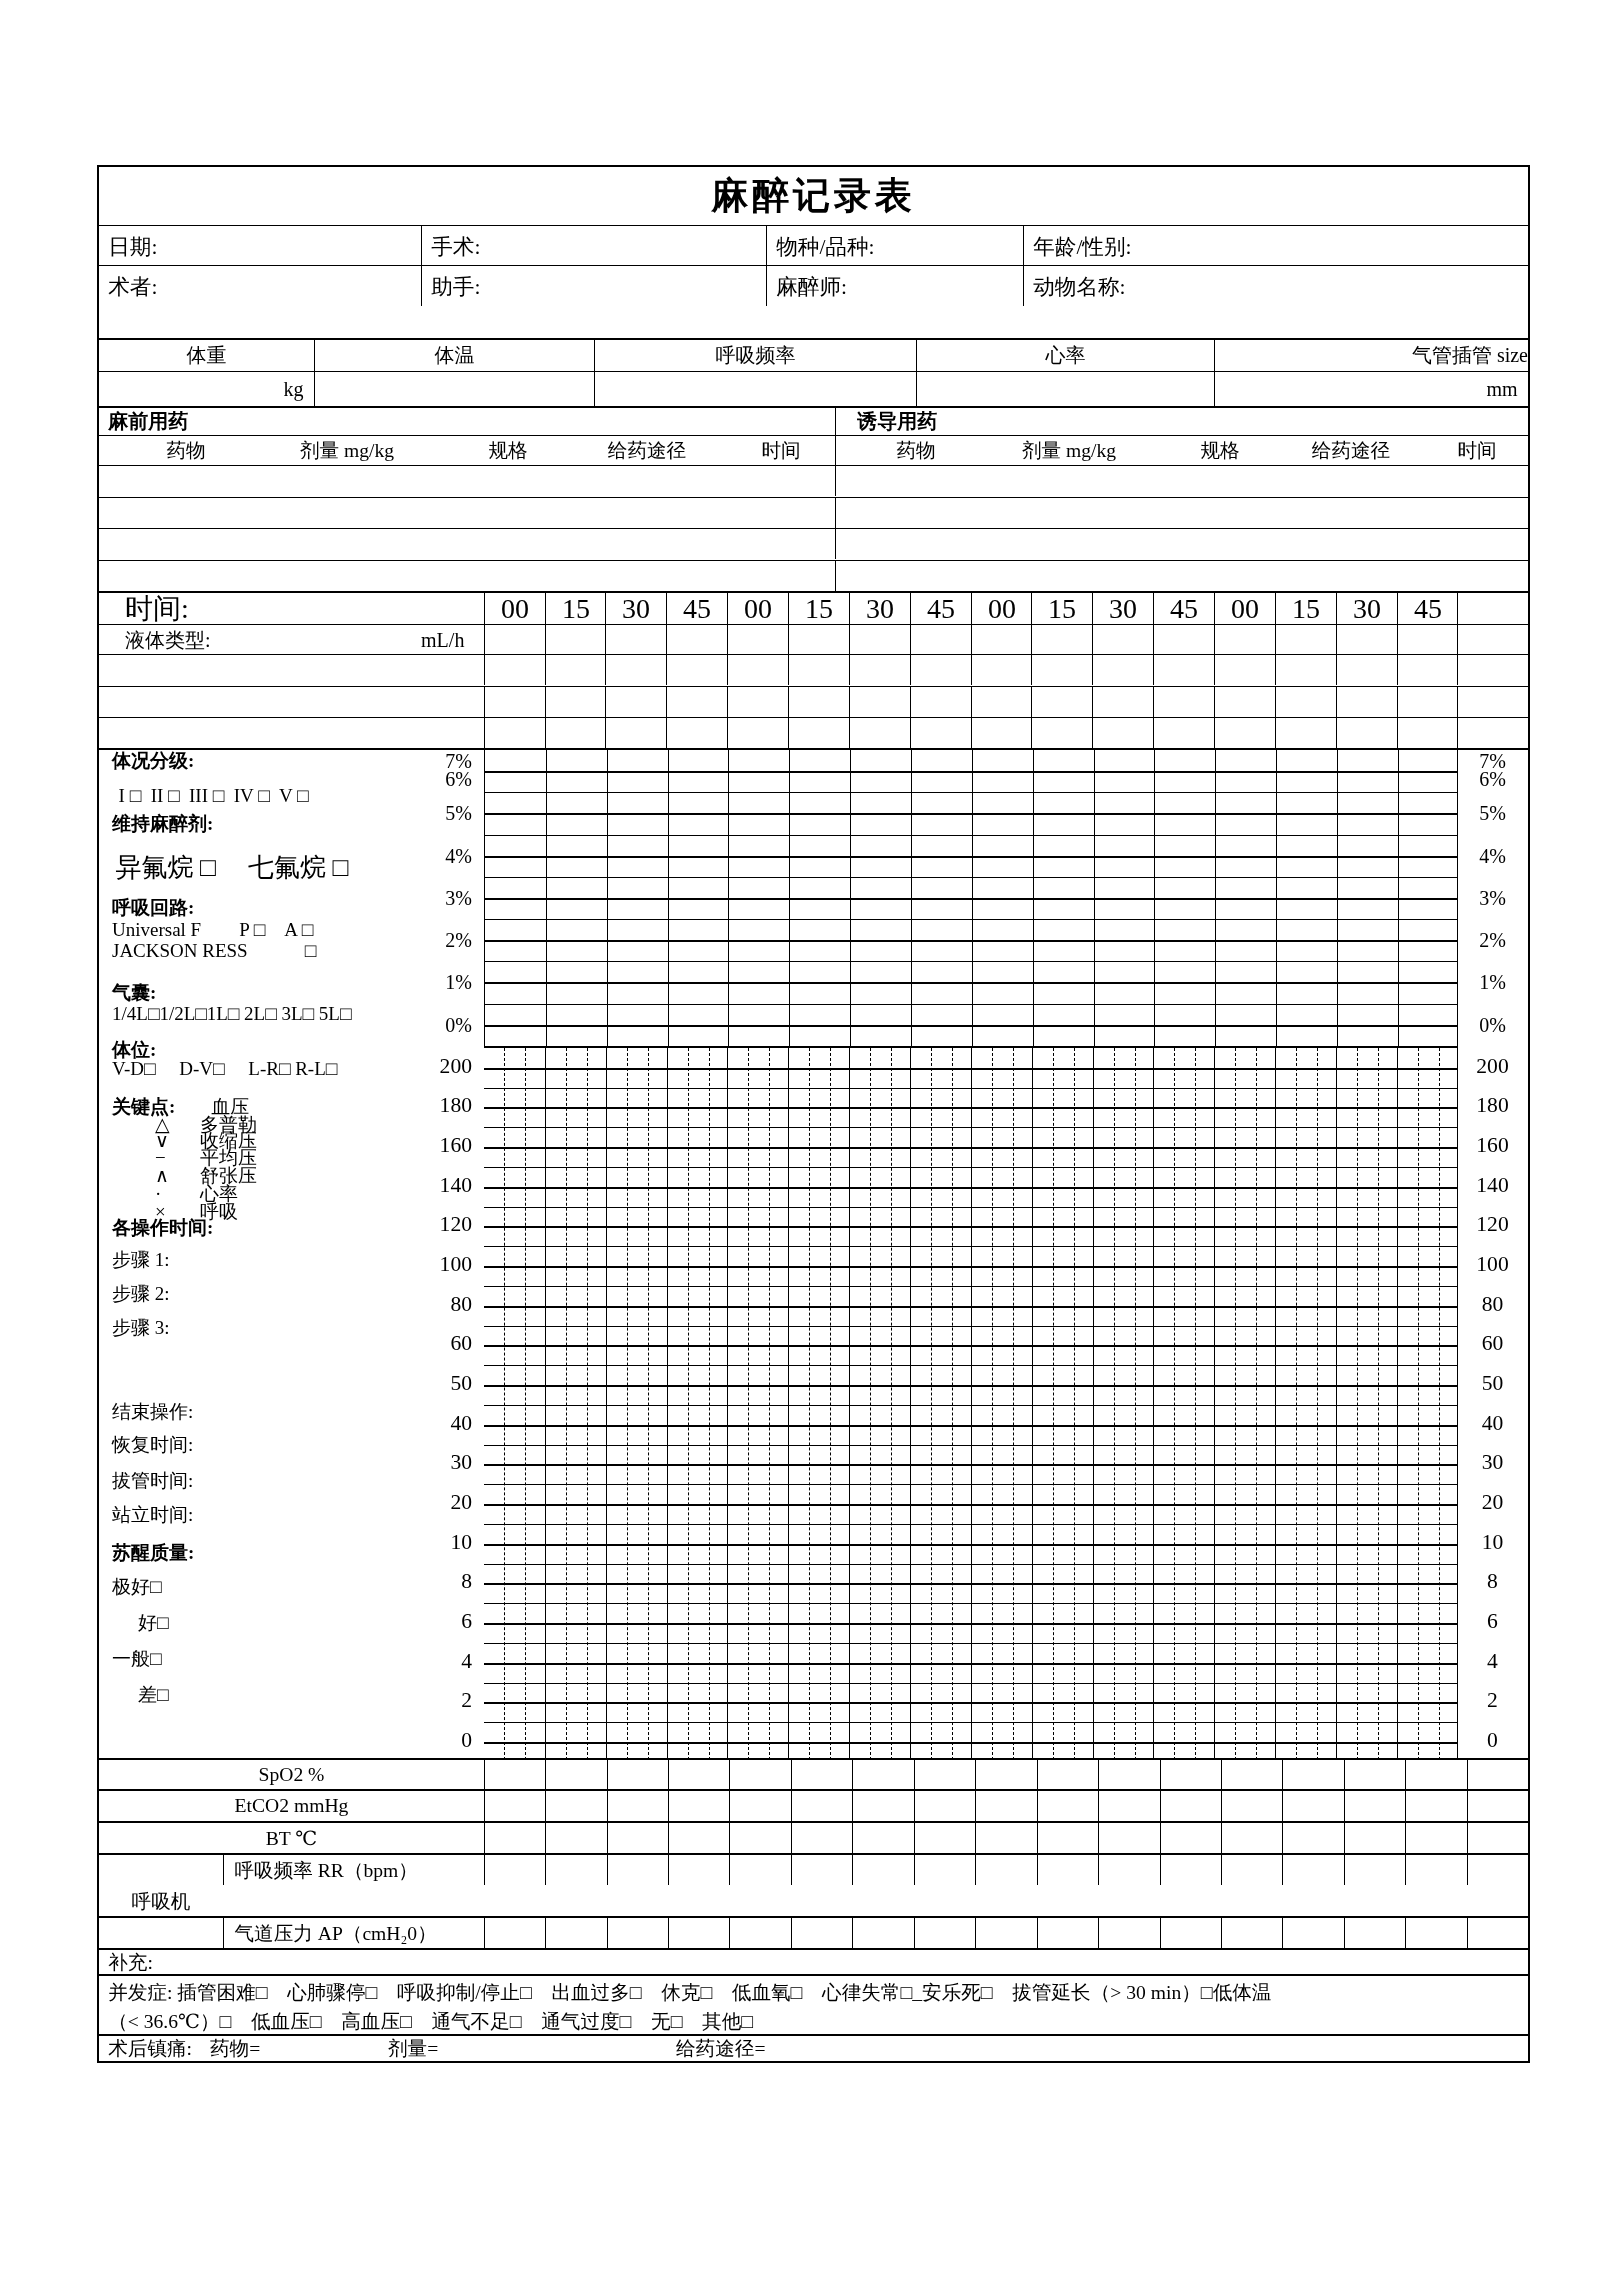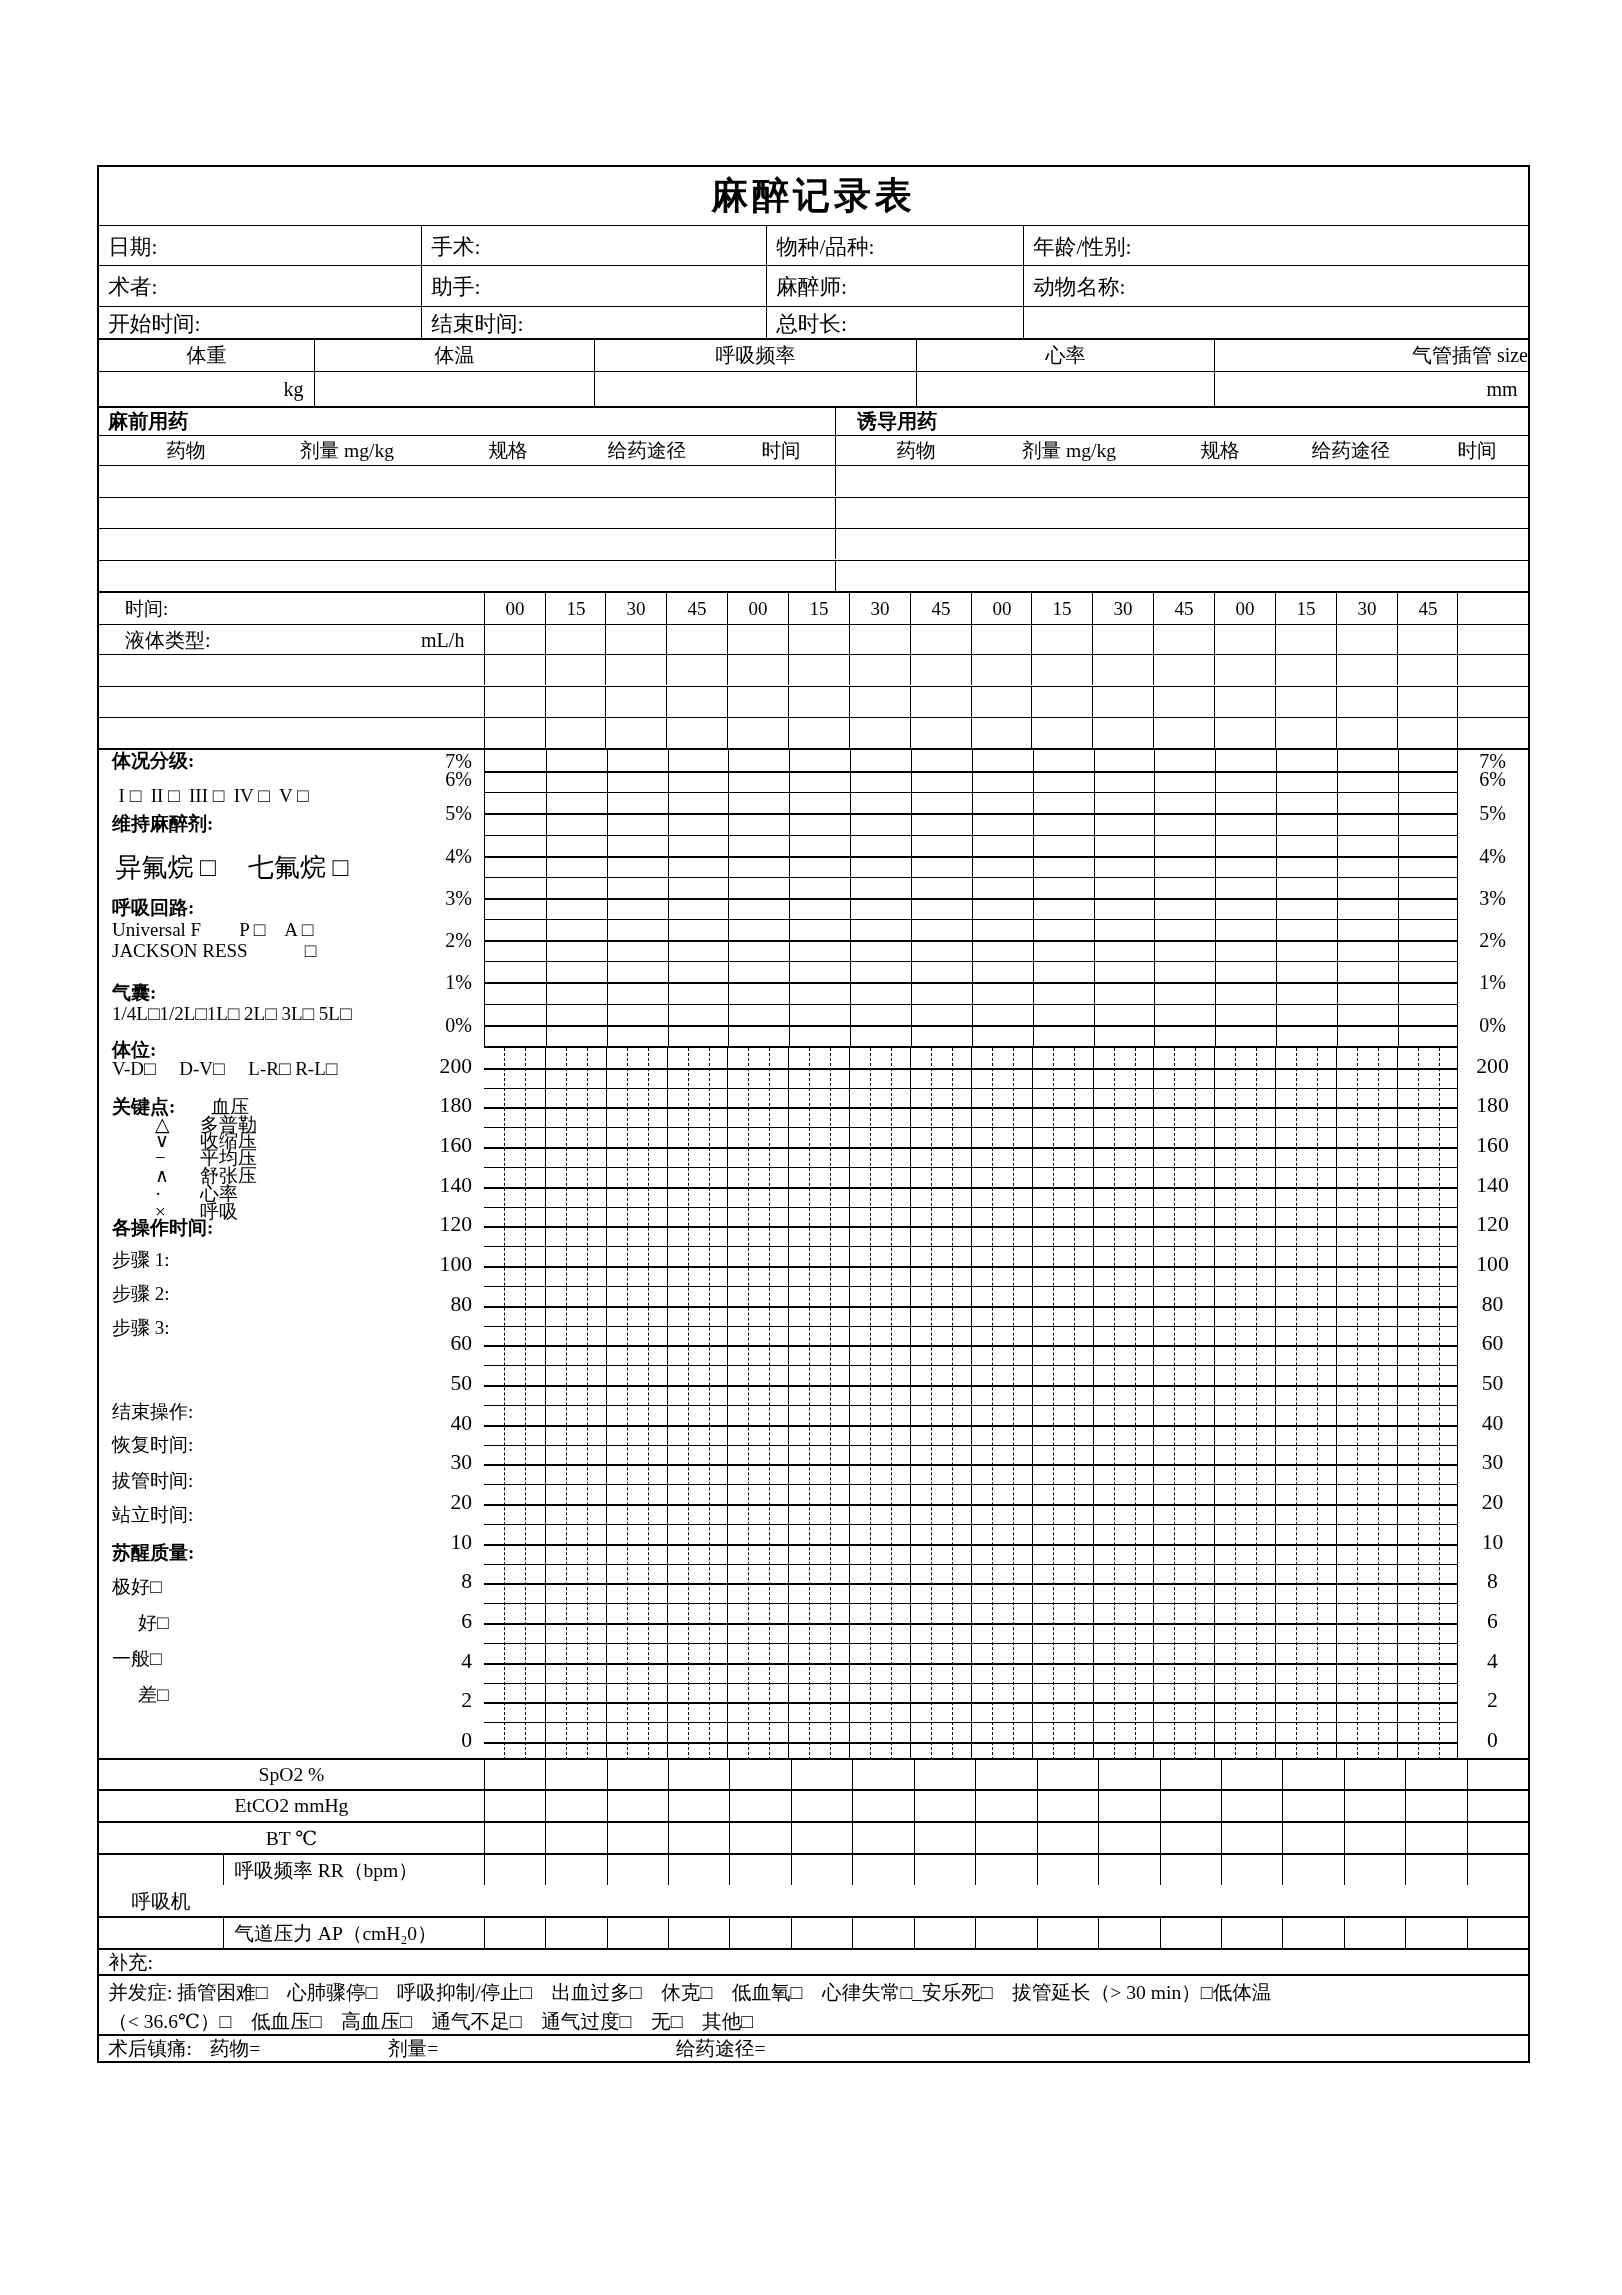--- a/index.html
+++ b/index.html
@@ -7,21 +7,21 @@
         font-family:"Liberation Serif","DejaVu Serif",serif;color:#000;overflow:hidden;}
   .form{position:absolute;left:97px;top:165px;width:1433px;height:1898px;
         border:2px solid #000;box-sizing:border-box;background:#fff;}
   .abs{position:absolute;box-sizing:border-box;}
   .flexc{display:flex;align-items:center;}
   .t-title{font-size:37px;font-weight:bold;letter-spacing:3.9px;}
   .t-info{font-size:21.6px;}
   .t-vh{font-size:20px;}
   .t-medtitle{font-size:20px;font-weight:bold;}
   .t-medcol{font-size:19.6px;}
-  .t-time{font-size:19px;}
+  .t-time{font-size:28px;}
   .t-leg{font-size:19px;line-height:22px;white-space:pre;}
   .t-legb{font-size:19px;font-weight:bold;line-height:22px;white-space:pre;}
   .t-big{font-size:26px;line-height:31px;white-space:pre;}
   .t-scalep{font-size:20px;}
   .t-scalev{font-size:21.6px;}
   .t-mon{font-size:19.6px;}
   .t-foot{font-size:19.6px;line-height:25px;white-space:pre;}
   .cb{display:inline;}
 </style>
 </head>
@@ -51,34 +51,20 @@
           <div class="abs t-info" style="position: relative;">术者:</div>
         </div>
         <div class="abs flexc t-info" style="left: 322px; top: 0px; width: 346px; height: 100%; border-left: 1.3px solid rgb(0, 0, 0); padding-left: 9.2px;">
           <div class="abs t-info" style="position: relative;">助手:</div>
         </div>
         <div class="abs flexc t-info" style="left: 667px; top: 0px; width: 257px; height: 100%; border-left: 1.3px solid rgb(0, 0, 0); padding-left: 9.2px;">
           <div class="abs t-info" style="position: relative;">麻醉师:</div>
         </div>
         <div class="abs flexc t-info" style="left: 924px; top: 0px; width: 505px; height: 100%; border-left: 1.3px solid rgb(0, 0, 0); padding-left: 9.2px;">
           <div class="abs t-info" style="position: relative;">动物名称:</div>
-        </div>
-      </div>
-      <div class="abs" style="left: 0px; top: 139px; width: 1429px; height: 33px; border-top: 1.3px solid rgb(0, 0, 0);">
-        <div class="abs flexc t-info" style="left: 0px; top: 0px; width: 322px; height: 100%; border-left: none; padding-left: 9.2px;">
-          <div class="abs t-info" style="position: relative;">开始时间:</div>
-        </div>
-        <div class="abs flexc t-info" style="left: 322px; top: 0px; width: 346px; height: 100%; border-left: 1.3px solid rgb(0, 0, 0); padding-left: 9.2px;">
-          <div class="abs t-info" style="position: relative;">结束时间:</div>
-        </div>
-        <div class="abs flexc t-info" style="left: 667px; top: 0px; width: 257px; height: 100%; border-left: 1.3px solid rgb(0, 0, 0); padding-left: 9.2px;">
-          <div class="abs t-info" style="position: relative;">总时长:</div>
-        </div>
-        <div class="abs flexc t-info" style="left: 924px; top: 0px; width: 505px; height: 100%; border-left: 1.3px solid rgb(0, 0, 0); padding-left: 9.2px;">
-          <div class="abs t-info" style="position: relative;"></div>
         </div>
       </div>
       <div class="abs" style="left: 0px; top: 171px; width: 1429px; height: 33px; border-top: 2px solid rgb(0, 0, 0);">
         <div class="abs flexc t-vh" style="left: 0px; top: 0px; width: 215px; height: 100%; border-left: none; justify-content: center;">
           <div class="abs t-vh" style="position: relative;">体重</div>
         </div>
         <div class="abs flexc t-vh" style="left: 215px; top: 0px; width: 280px; height: 100%; border-left: 1.3px solid rgb(0, 0, 0); justify-content: center;">
           <div class="abs t-vh" style="position: relative;">体温</div>
         </div>
         <div class="abs flexc t-vh" style="left: 495px; top: 0px; width: 322px; height: 100%; border-left: 1.3px solid rgb(0, 0, 0); justify-content: center;">

